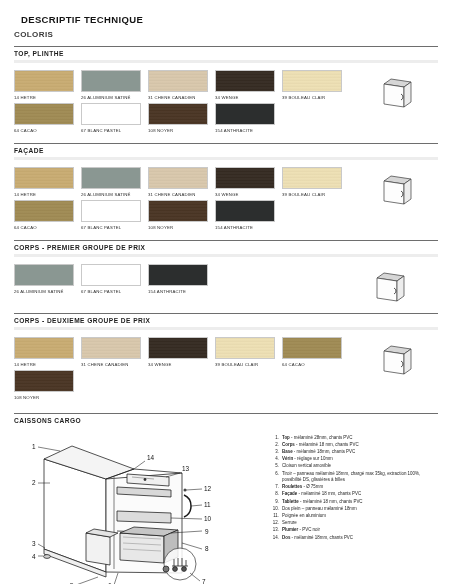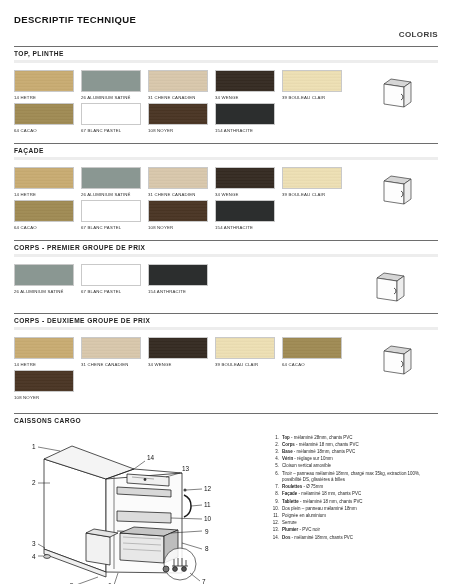--- a/index.html
+++ b/index.html
@@ -9,25 +9,25 @@
     color:#1a1a1a;
     -webkit-font-smoothing:antialiased;
     overflow:hidden;
     position:relative;
   }
   .page{width:452px;height:584px;position:relative;box-sizing:border-box;padding:0 14px;}
 
   
   .doc-title{
     font-size:9.5px;font-weight:bold;letter-spacing:.35px;
-    color:#141414;margin:14px 0 0 0;
+    color:#141414;margin:14px 0 0 7px;
   }
   .doc-subtitle{
     font-size:8px;font-weight:bold;letter-spacing:.4px;
-    color:#3b3b3b;margin:5px 0 0 0;text-align:right;
+    color:#3b3b3b;margin:5px 0 0 0;
   }
 
   
   .section{margin-top:7px;}
   .sec-head{
     border-top:1px solid #6e6e6e;
     padding-top:3px;
   }
   .sec-title{
     font-size:6.6px;font-weight:bold;letter-spacing:.45px;

